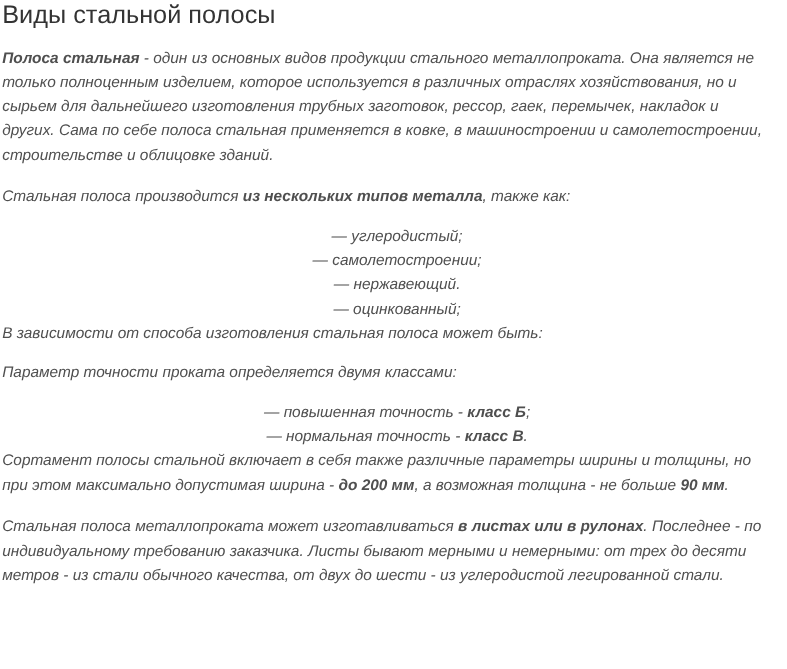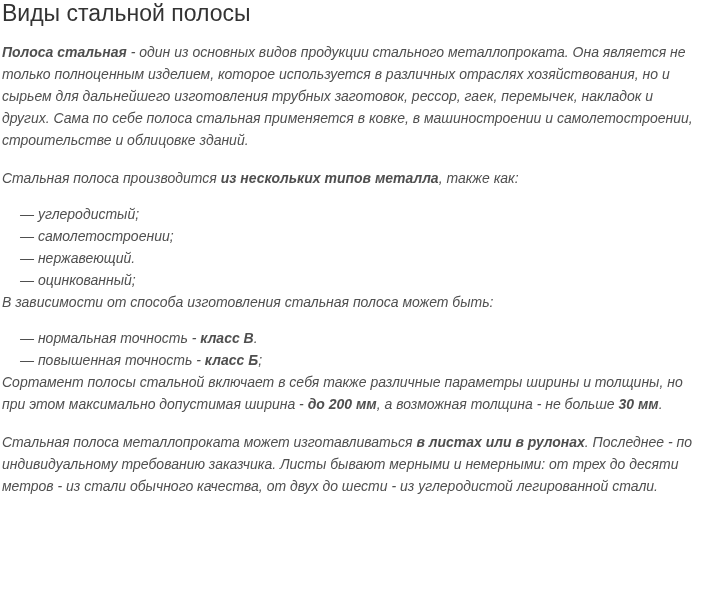--- a/index.html
+++ b/index.html
@@ -34,20 +34,21 @@
     font-style:italic;
     color:var(--body-color);
   }
   article.article-body p{
     margin:16px 0 14px 0;
   }
   article.article-body ul{
     list-style:none;
     margin:14px 0 0 0;
     padding:0 0 0 18px;
+    text-align:center;
   }
   article.article-body ul + p{
     margin-top:0;
   }
   article.article-body li{
     margin:0;
     padding:0;
   }
   article.article-body strong{
     font-weight:700;
@@ -63,20 +64,21 @@
       <p><span>Стальная полоса производится </span><strong>из нескольких типов металла</strong><span>, также как:</span></p>
       <ul>
         <li><span>— углеродистый;</span></li>
         <li><span>— самолетостроении;</span></li>
         <li><span>— нержавеющий.</span></li>
         <li><span>— оцинкованный;</span></li>
       </ul>
       <p><span>В зависимости от способа изготовления стальная полоса может быть:</span></p>
       <ul>
       </ul>
+      <p><span>Параметр точности проката определяется двумя классами:</span></p>
       <ul>
+        <li><span>— повышенная точность - </span><strong>класс Б</strong><span>;</span></li>
         <li><span>— нормальная точность - </span><strong>класс В</strong><span>.</span></li>
-        <li><span>— повышенная точность - </span><strong>класс Б</strong><span>;</span></li>
       </ul>
-      <p><span>Сортамент полосы стальной включает в себя также различные параметры ширины и толщины, но при этом максимально допустимая ширина - </span><strong>до 200 мм</strong><span>, а возможная толщина - не больше </span><strong>30 мм</strong><span>.</span></p>
+      <p><span>Сортамент полосы стальной включает в себя также различные параметры ширины и толщины, но при этом максимально допустимая ширина - </span><strong>до 200 мм</strong><span>, а возможная толщина - не больше </span><strong>90 мм</strong><span>.</span></p>
       <p><span>Стальная полоса металлопроката может изготавливаться </span><strong>в листах или в рулонах</strong><span>. Последнее - по индивидуальному требованию заказчика. Листы бывают мерными и немерными: от трех до десяти метров - из стали обычного качества, от двух до шести - из углеродистой легированной стали.</span></p>
     </article>
 </main>
 
 </body></html>

